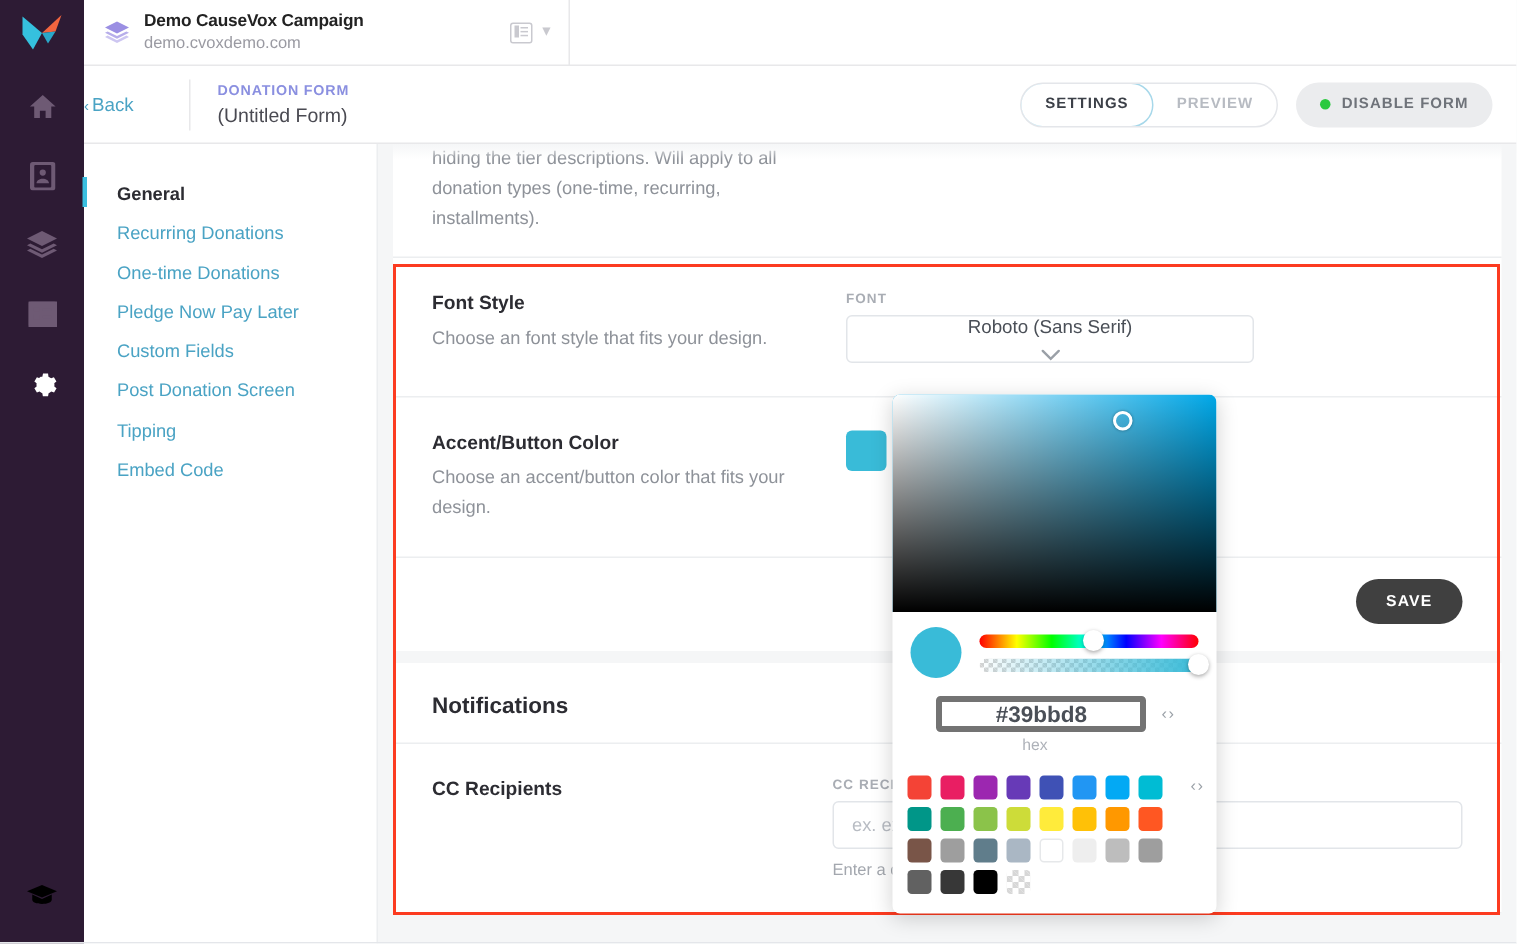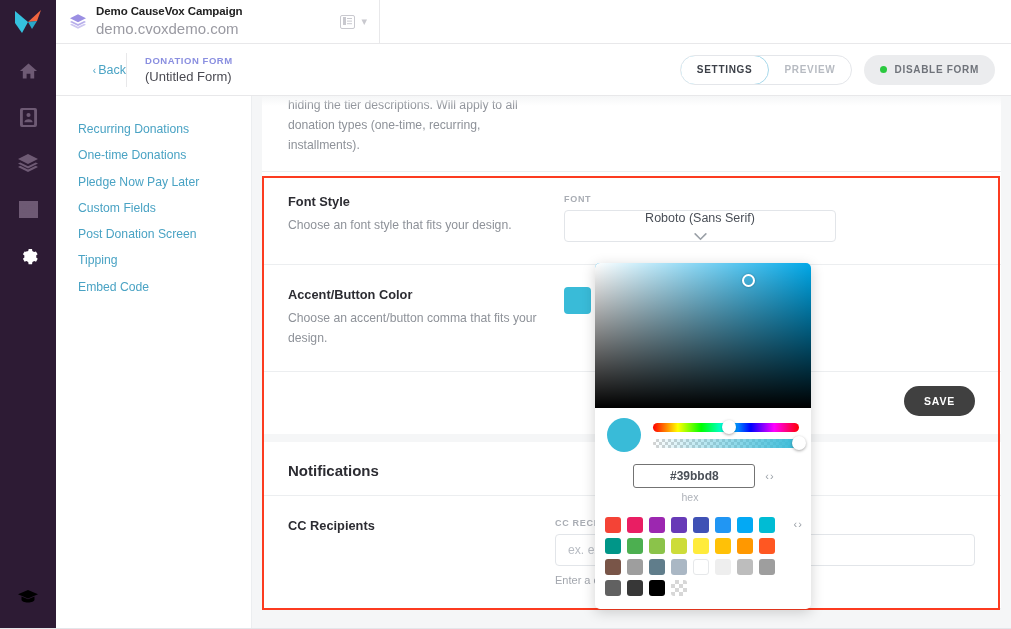--- a/index.html
+++ b/index.html
@@ -37,35 +37,35 @@
     background:#fff; border-bottom:1px solid #e8e8ea;
     display:flex; align-items:center;
   }
   .campaign-block {
     display:flex; align-items:center; height:44px; padding-left:14px; width:324px;
     border-right:1px solid #e8e8ea; box-sizing:border-box;
   }
   .camp-icon { margin-right:10px; display:flex; align-items:center; }
   .camp-text { line-height:1.15; }
   .camp-title { font-size:11.5px; font-weight:bold; color:#222; letter-spacing:-0.1px; }
-  .camp-sub { font-size:15px; color:#9a9aa2; margin-top:2px; }
+  .camp-sub { font-size:11px; color:#9a9aa2; margin-top:2px; }
   .camp-right { margin-left:auto; display:flex; align-items:center; gap:6px; padding-right:12px; }
   .grid-ico-btn { width:15px; height:14px; border:1.5px solid #c9c9cf; border-radius:2px; display:block; position:relative; }
   .grid-ico-btn::before{ content:""; position:absolute; left:1.5px; top:1.5px; width:3px; height:8px; background:#c9c9cf; }
   .grid-ico-btn::after{ content:""; position:absolute; left:6px; top:2px; width:5px; height:1.3px; background:#c9c9cf;
       box-shadow: 0 2.6px 0 #c9c9cf, 0 5.2px 0 #c9c9cf; }
   .chev-sm { color:#c9c9cf; font-size:11px; line-height:1; }
 
   
   .subbar {
     position:absolute; left:56px; top:44px; width:955px; height:52px;
     background:#fff; border-bottom:1px solid #e8e8ea;
     display:flex; align-items:center;
   }
-  .back-link { width:70px; text-align:right; color:#4aa3c4; font-size:12.5px; cursor:pointer; }
+  .back-link { width:70px; text-align:left; color:#4aa3c4; font-size:12.5px; cursor:pointer; }
   .back-link .ch { font-size:10px; margin-right:2px; }
   .vdiv { width:1px; height:34px; background:#e8e8ea; }
   .form-titles { padding-left:18px; line-height:1.2; }
   .form-kicker { font-size:9.5px; font-weight:bold; color:#8a8fe0; letter-spacing:0.55px; }
   .form-name { font-size:13px; color:#4a4a52; margin-top:3px; }
   .subbar-right { margin-left:auto; display:flex; gap:12px; padding-right:16px; }
   .seg {
     display:flex; border:1px solid #e4e6ea; border-radius:16px; height:30px; background:#fff; overflow:hidden;
   }
   .seg-btn {
@@ -180,23 +180,23 @@
     background-size: 100% 100%, 6px 6px, 6px 6px;
     background-position: 0 0, 0 0, 3px 3px;
     background-color:#fff;
   }
   .slider-knob {
     position:absolute; top:-2.5px; width:14px; height:14px; border-radius:50%;
     background:#fff; box-shadow:0 1px 3px rgba(0,0,0,.35);
   }
   .hexrow { display:flex; align-items:center; justify-content:center; gap:10px; margin-top:12px; padding:0 2px; }
   .hexfield {
-    width:122px; height:24px; border:1px solid #737373; border-radius:3px;
+    width:140px; height:24px; border:4px solid #737373; border-radius:3px;
     display:flex; align-items:center; justify-content:center;
-    font-size:12px; font-weight:bold; color:#4a4f57; cursor:text;
+    font-size:15px; font-weight:bold; color:#4a4f57; cursor:text;
   }
   .arrows { color:#9aa0a7; font-size:11px; cursor:pointer; letter-spacing:-1px; }
   .hexlabel { text-align:center; font-size:10.5px; color:#aeb2b9; margin-top:3px; margin-right:26px; }
   .swatch-area { padding:6px 10px 10px; display:flex; align-items:flex-start; }
   .swatch-grid { display:grid; grid-template-columns:repeat(8, 16px); gap:5px 6px; flex:1; }
   .sw { width:16px; height:16px; border-radius:3px; cursor:pointer; }
   .sw.transparent {
     background-image:
       linear-gradient(45deg,#d7d7d7 25%,transparent 25%,transparent 75%,#d7d7d7 75%,#d7d7d7),
       linear-gradient(45deg,#d7d7d7 25%,transparent 25%,transparent 75%,#d7d7d7 75%,#d7d7d7);
@@ -298,20 +298,21 @@
         <div class="seg-btn">PREVIEW</div>
       </div>
       <div class="disable-btn">
         <span class="dot-green"></span>
         <span>DISABLE FORM</span>
       </div>
     </div>
   </div>
 
   <div class="side2">
+    <div class="side2-item active">General</div>
     <div class="side2-item">Recurring Donations</div>
     <div class="side2-item">One-time Donations</div>
     <div class="side2-item">Pledge Now Pay Later</div>
     <div class="side2-item">Custom Fields</div>
     <div class="side2-item">Post Donation Screen</div>
     <div class="side2-item">Tipping</div>
     <div class="side2-item">Embed Code</div>
   </div>
 
   <div class="main">
@@ -338,21 +339,21 @@
             <svg width="13" height="8" viewBox="0 0 14 9">
                 <path d="M1 1l6 6 6-6" fill="none" stroke="#9aa0a7" stroke-width="1.8" stroke-linecap="round"></path>
               </svg>
           </div>
         </div>
       </div>
 
       <div class="row" style="border-bottom:none;">
         <div class="row-left">
           <div class="row-title">Accent/Button Color</div>
-          <div class="row-desc">Choose an accent/button comma that fits your design.</div>
+          <div class="row-desc">Choose an accent/button color that fits your design.</div>
         </div>
         <div class="row-right">
           <div class="swatch-btn" id="accent-swatch" style="background: rgb(57, 187, 216);"></div>
         </div>
       </div>
 
       <div class="save-row" style="border-top:1px solid #eceef0;">
         <button class="save-btn">SAVE</button>
       </div>
     </div>

